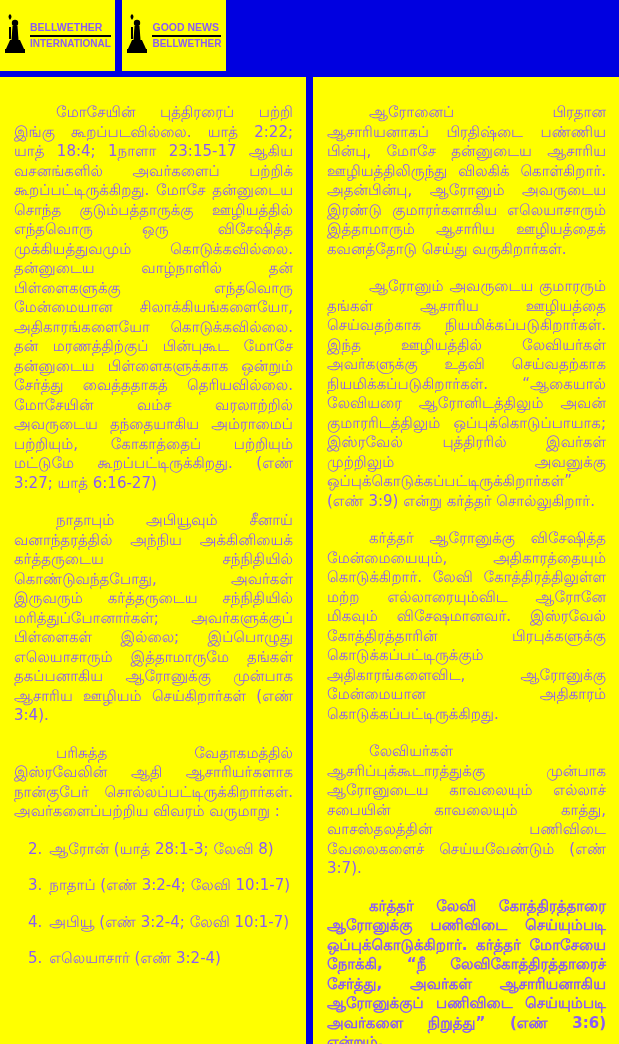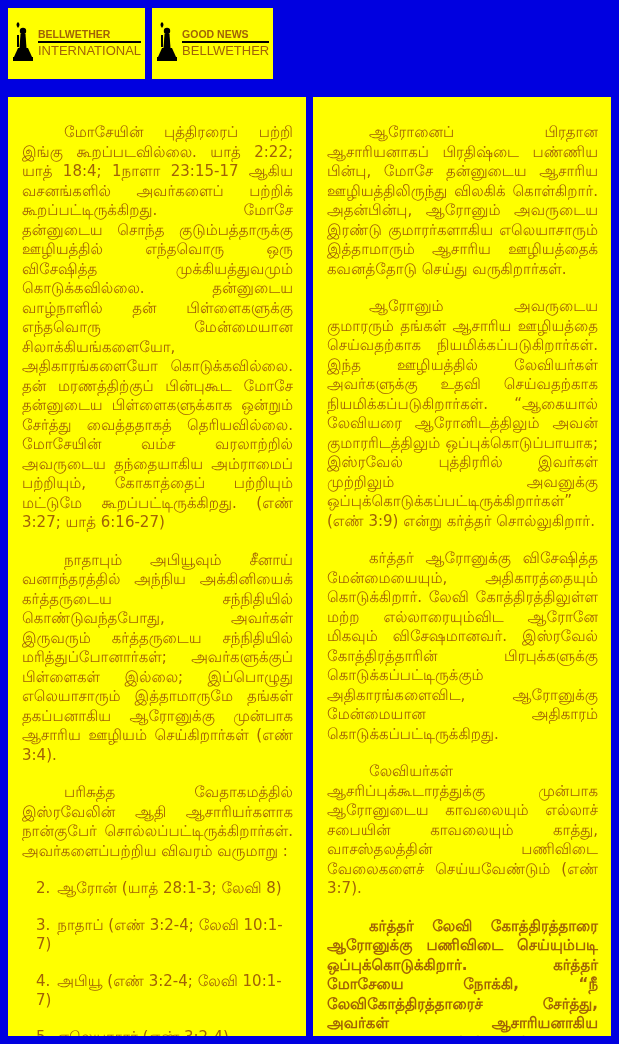--- a/index.html
+++ b/index.html
@@ -1,40 +1,40 @@
 <!DOCTYPE html>
 <html><head>
 <meta charset="utf-8">
 <style>
   html,body{margin:0;padding:0;background:#888;}
   .page{
     width:619px;height:1044px;
     box-sizing:border-box;
     background:#0000E0;
-    padding:8px;
-    display:flex;flex-direction:column;gap:18px;
+    padding:0;
+    display:flex;flex-direction:column;gap:6px;
     font-family:"DejaVu Sans","Liberation Sans",sans-serif;
-    color:#a16207;
+    color:#8b5cf6;
   }
   .header-row{display:flex;gap:7px;height:71px;flex:0 0 71px;}
   .cell{background:#FFFF00;box-sizing:border-box;}
   .logo-box{
     flex:0 0 104px;
     display:flex;align-items:center;justify-content:center;gap:4px;
     padding:4px;
   }
   .logo-figure{flex:0 0 auto;}
   .logo-text{display:flex;flex-direction:column;line-height:1.1;}
   .logo-line1{
     font-weight:bold;font-size:10.5px;letter-spacing:0px;
     border-bottom:2px solid #000;padding-bottom:1px;margin-bottom:1px;
     font-family:"Liberation Sans",sans-serif;white-space:nowrap;
   }
   .logo-line2{
-    font-weight:normal;font-size:13px;white-space:nowrap;
+    font-weight:bold;font-size:10px;white-space:nowrap;
     font-family:"Liberation Sans",sans-serif;
   }
   .title-box{
     flex:1;display:flex;flex-direction:column;
     align-items:center;justify-content:center;gap:7px;
   }
   .title-tamil{
     font-weight:bold;font-size:19px;
     font-family:"DejaVu Sans","Liberation Sans",sans-serif;
   }

